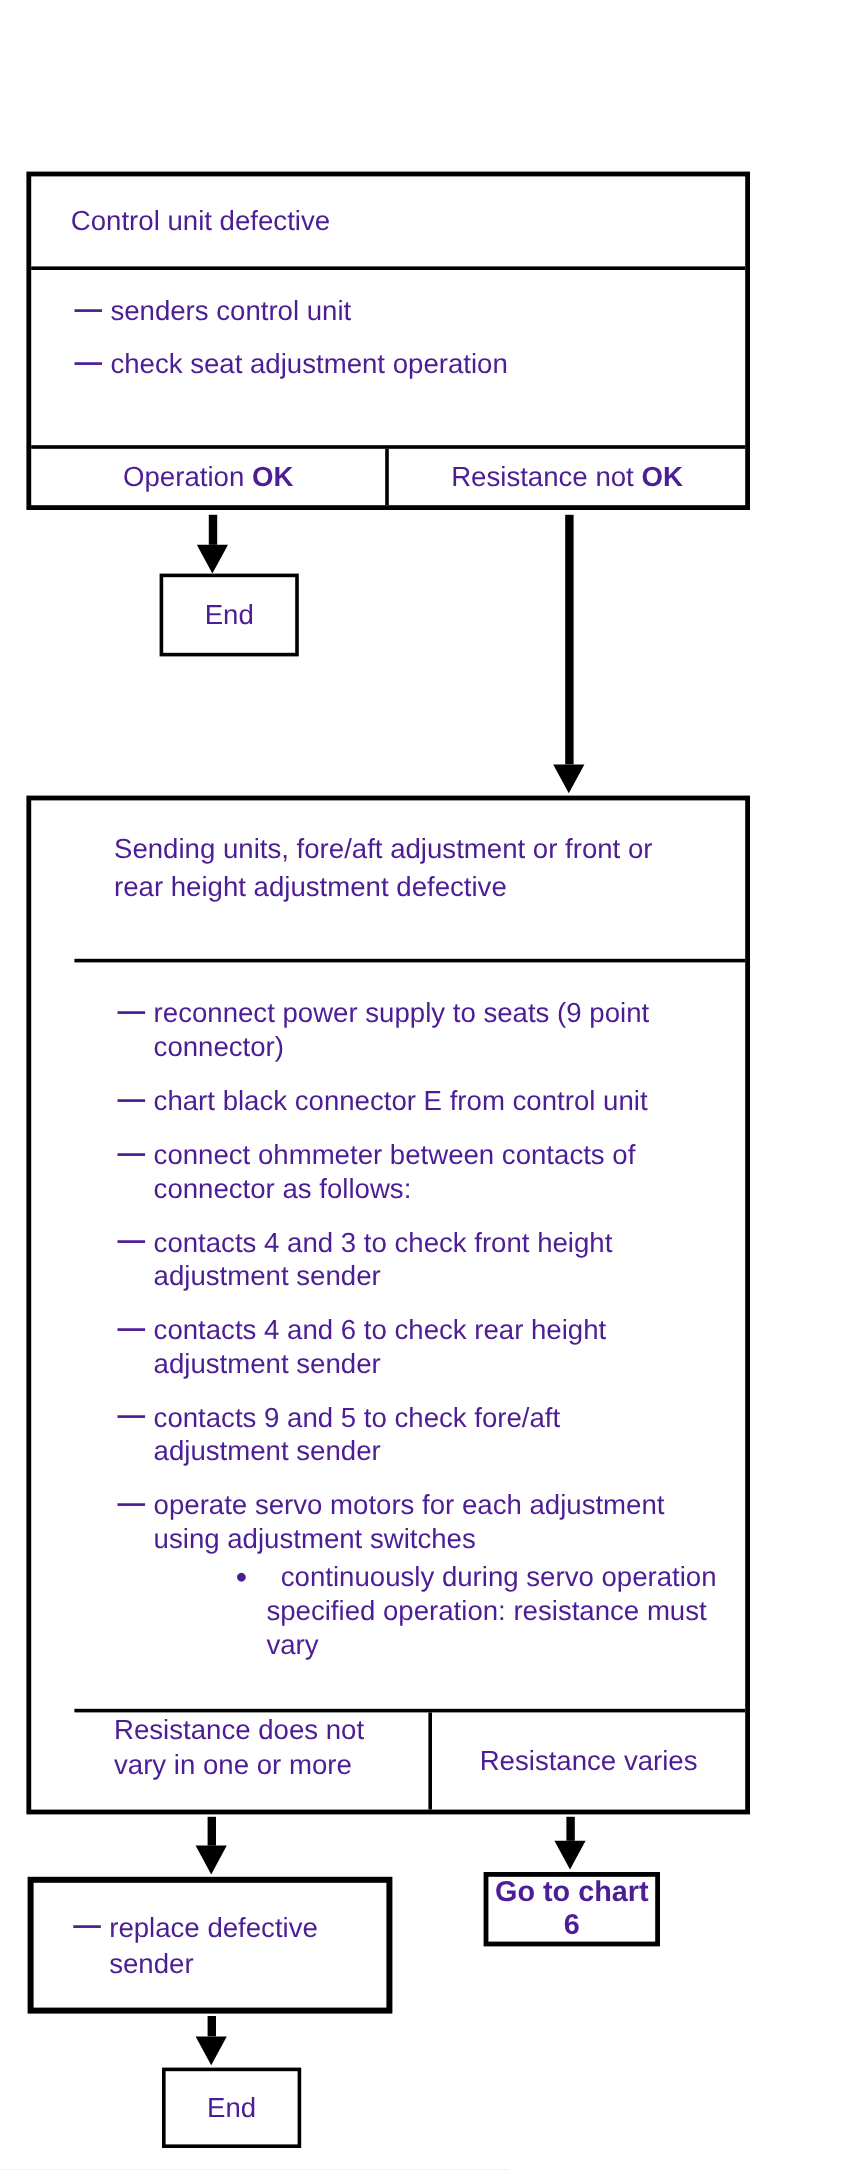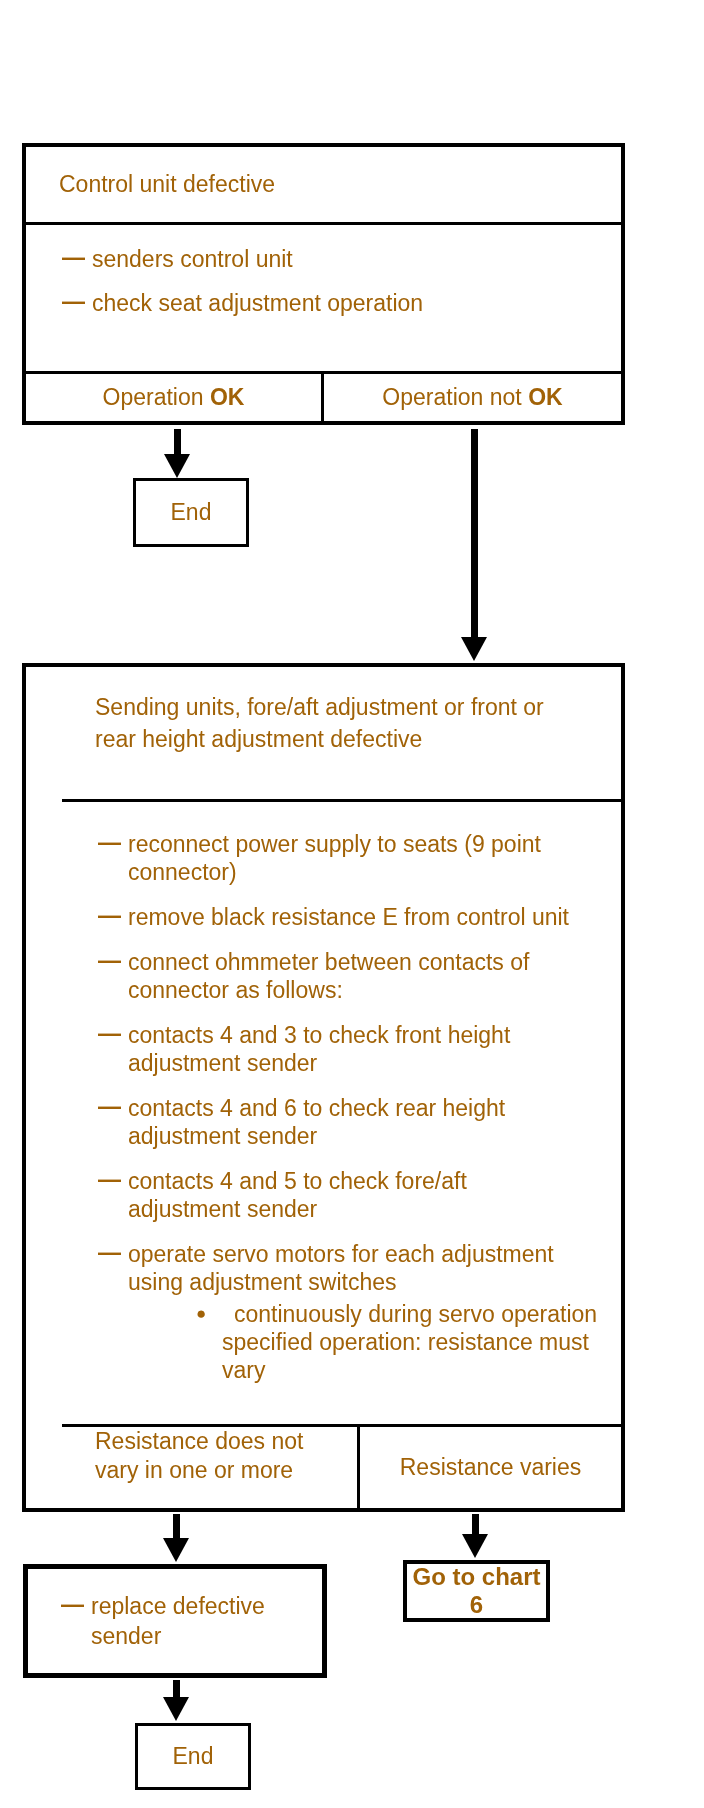--- a/index.html
+++ b/index.html
@@ -1,21 +1,21 @@
 <!DOCTYPE html>
 <html><head>
 <meta charset="utf-8">
 <style>
   html,body { margin:0; padding:0; background:#e8e8e8; }
   .page {
     position:relative;
     width:704px; height:1808px;
     background:#ffffff;
     font-family:"Liberation Sans","DejaVu Sans",sans-serif;
-    color:#a16207;
+    color:#4c1d95;
     overflow:hidden;
   }
   .fc-box { position:absolute; box-sizing:border-box; border:4px solid #000; background:#fff; }
 
   
   .box1 { left:22px; top:143px; width:603px; height:282px; display:flex; flex-direction:column; }
   .box1 .hdr { height:75px; border-bottom:3px solid #000; display:flex; align-items:center; padding-left:33px; font-size:23px; }
   .box1 .acts { height:126px; border-bottom:3px solid #000; padding-top:20px; }
 
   
@@ -76,21 +76,21 @@
       <div class="item">
         <span class="marker">—</span>
         <div class="line">check seat adjustment operation</div>
       </div>
     </div>
     <div class="splitrow">
       <div class="cell-l center-cell">
         <span><span>Operation </span><b>OK</b></span>
       </div>
       <div class="cell-r center-cell">
-        <span><span>Operation not </span><b>OK</b></span>
+        <span><span>Resistance not </span><b>OK</b></span>
       </div>
     </div>
   </div>
 
   <div class="arrow arrow-a">
     <div class="shaft"></div>
     <div class="head"></div>
   </div>
   <div class="arrow arrow-b">
     <div class="shaft"></div>
@@ -107,40 +107,40 @@
       <div>rear height adjustment defective</div>
     </div>
     <div class="acts">
       <div class="item">
         <span class="marker">—</span>
         <div class="line">reconnect power supply to seats (9 point</div>
         <div class="line">connector)</div>
       </div>
       <div class="item">
         <span class="marker">—</span>
-        <div class="line">remove black resistance E from control unit</div>
+        <div class="line">chart black connector E from control unit</div>
       </div>
       <div class="item">
         <span class="marker">—</span>
         <div class="line">connect ohmmeter between contacts of</div>
         <div class="line">connector as follows:</div>
       </div>
       <div class="item">
         <span class="marker">—</span>
         <div class="line">contacts 4 and 3 to check front height</div>
         <div class="line">adjustment sender</div>
       </div>
       <div class="item">
         <span class="marker">—</span>
         <div class="line">contacts 4 and 6 to check rear height</div>
         <div class="line">adjustment sender</div>
       </div>
       <div class="item">
         <span class="marker">—</span>
-        <div class="line">contacts 4 and 5 to check fore/aft</div>
+        <div class="line">contacts 9 and 5 to check fore/aft</div>
         <div class="line">adjustment sender</div>
       </div>
       <div class="item">
         <span class="marker">—</span>
         <div class="line">operate servo motors for each adjustment</div>
         <div class="line">using adjustment switches</div>
         <div class="sub">
           <span class="marker">●</span>
           <div class="line indent2">continuously during servo operation</div>
           <div class="line">specified operation: resistance must vary</div>

